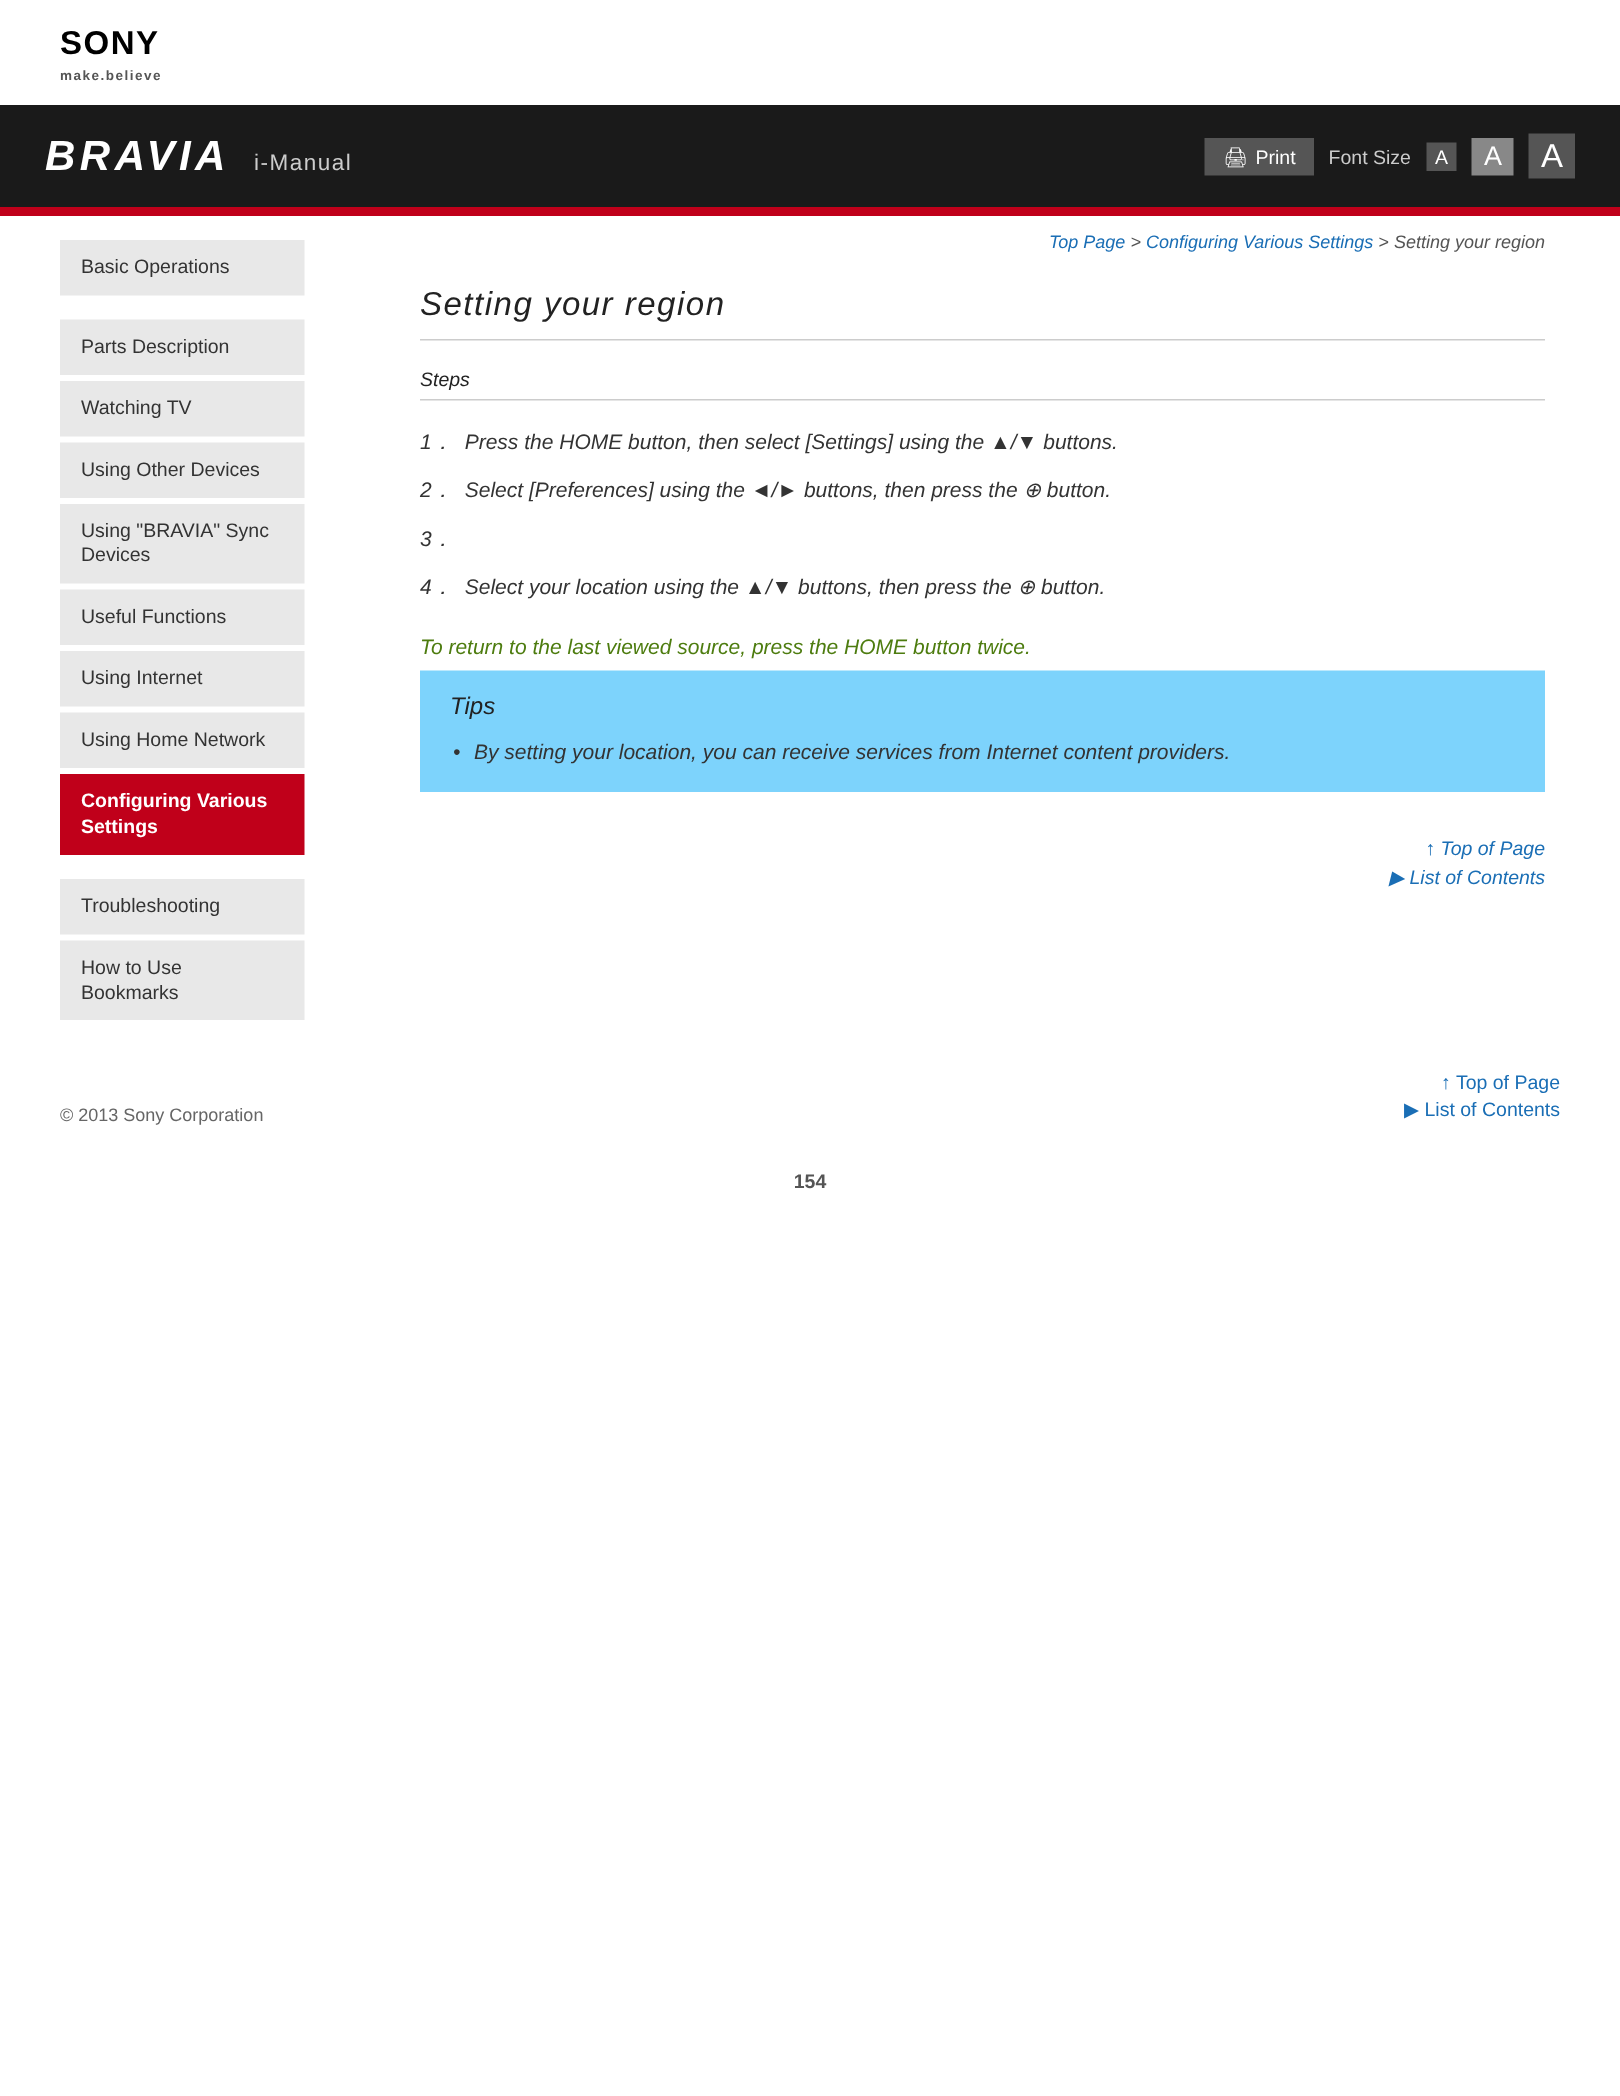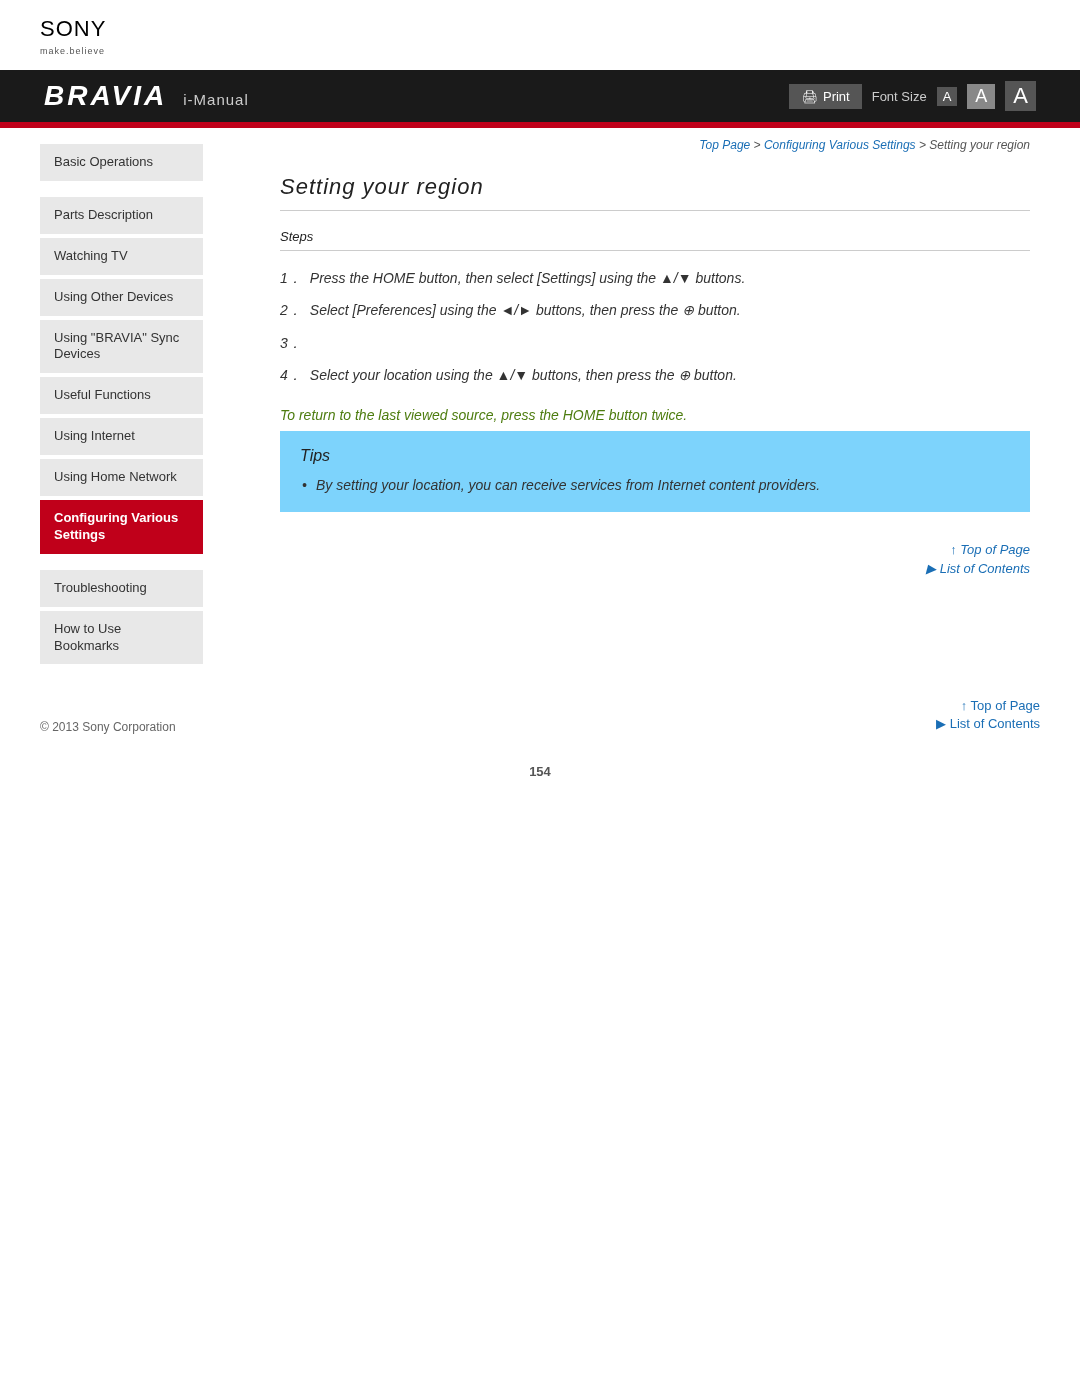--- a/index.html
+++ b/index.html
@@ -12,40 +12,41 @@
       position: relative;
     }
 
     
     .sony-header {
       padding: 18px 40px 12px 40px;
       border-bottom: none;
     }
     .sony-logo-text {
       font-size: 22px;
-      font-weight: 400;
+      font-weight: 700;
       letter-spacing: 1px;
       color: #000;
       display: block;
       line-height: 1;
     }
     .sony-tagline {
       font-size: 9px;
       color: #555;
       letter-spacing: 1px;
+      font-weight: bold;
     }
 
     
     .bravia-bar {
       background: #1a1a1a;
       display: flex;
       align-items: center;
       justify-content: space-between;
-      padding: 0 44px;
-      height: 52px;
+      padding: 0 30px;
+      height: 68px;
     }
     .bravia-left {
       display: flex;
       align-items: baseline;
       gap: 16px;
     }
     .bravia-logo {
       font-size: 28px;
       font-weight: 900;
       color: #fff;

